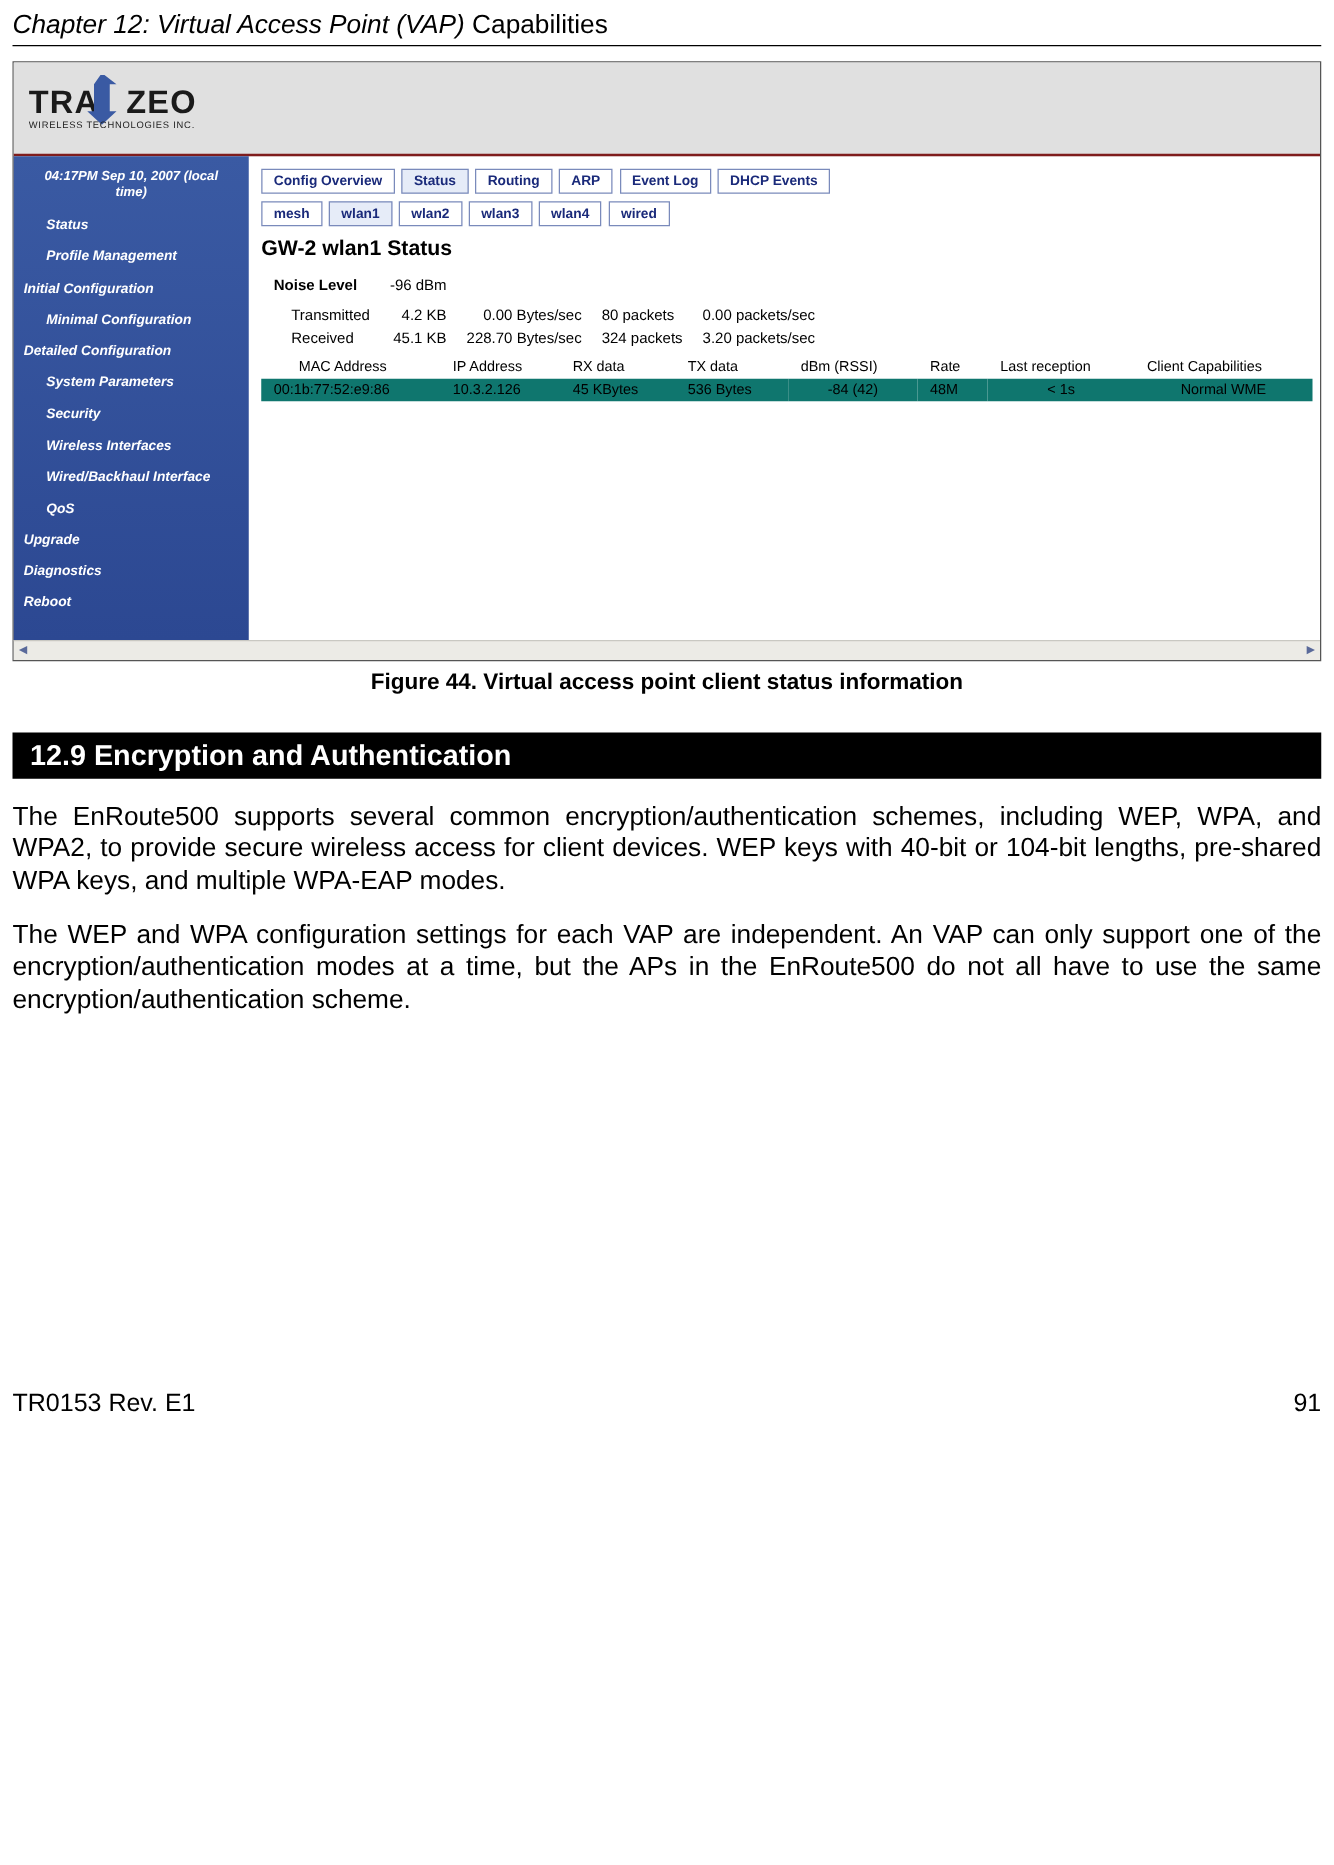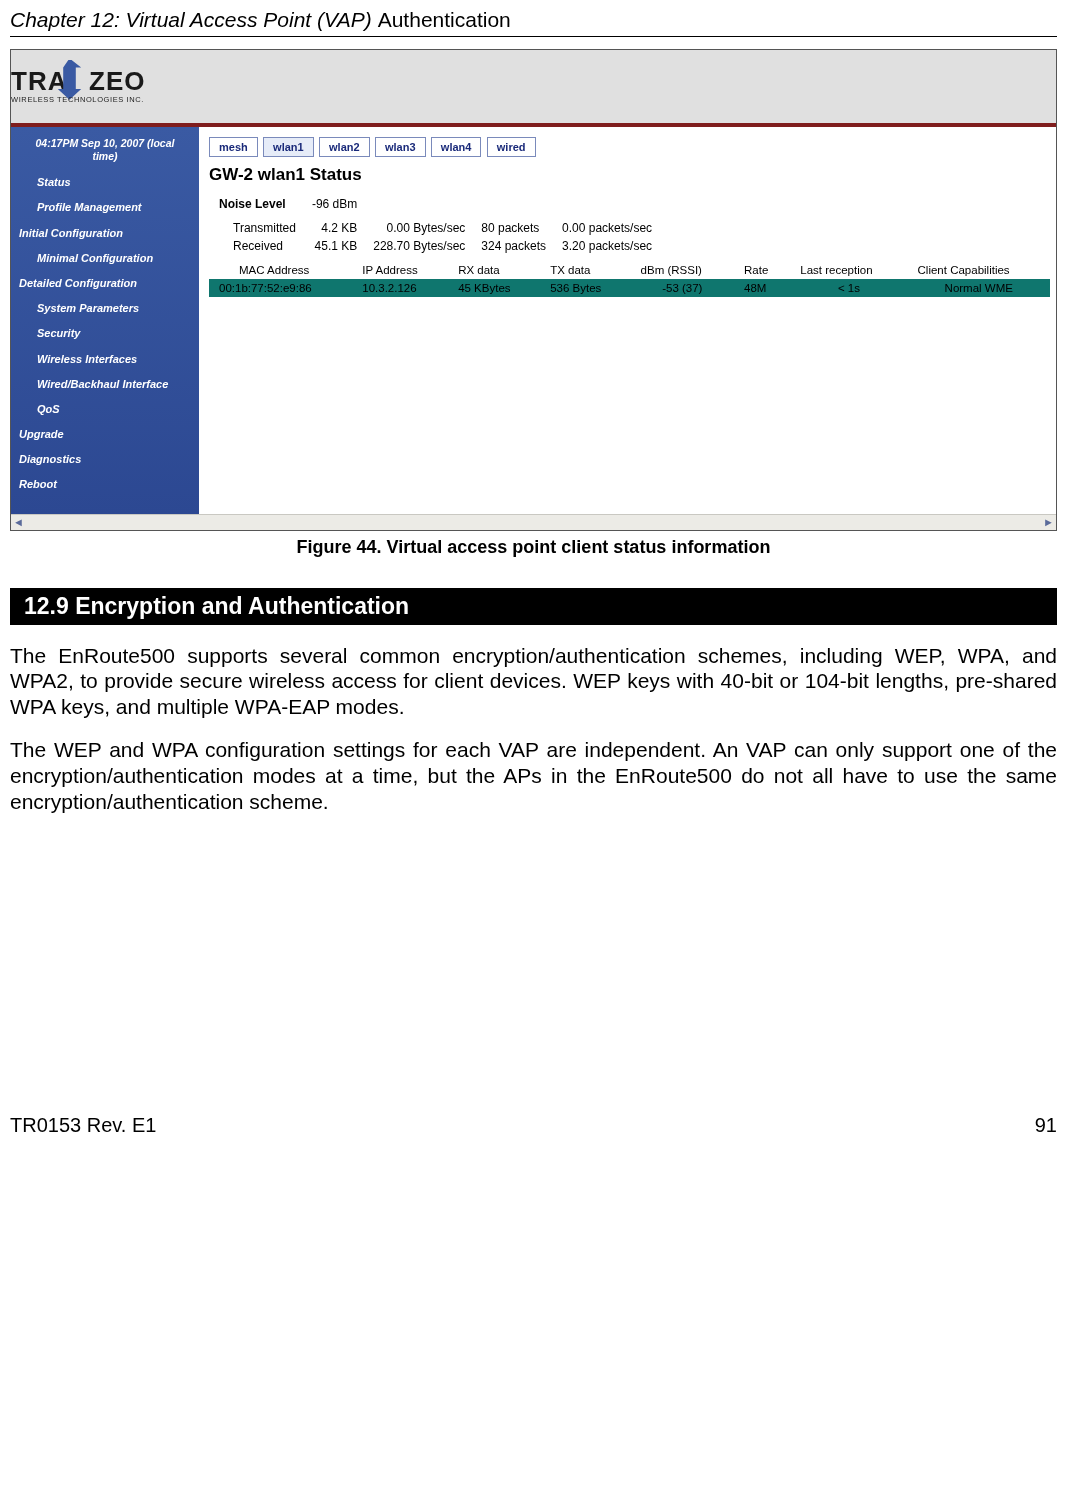--- a/index.html
+++ b/index.html
@@ -21,22 +21,22 @@
   .chapter-head .plain { font-style: normal; }
   .screenshot {
     border: 1px solid #555;
     background: #fff;
     font-size: 12px;
     font-family: Verdana, Arial, sans-serif;
     margin-bottom: 6px;
   }
   .topbar {
     background: #e0e0e0;
-    padding: 10px 12px 14px 0;
-    border-bottom: 4px solid #7f1d1d;
+    padding: 10px 12px 14px 12px;
+    border-bottom: 2px solid #7f1d1d;
   }
   .logo { display: inline-block; }
   .logo-svg { height: 46px; }
   .main-area { display: flex; }
   .sidebar {
     width: 188px;
     flex: 0 0 188px;
     background: #3f5aa3;
     background: linear-gradient(#3a5aa3,#2c4892);
     color: #fff;
@@ -106,21 +106,21 @@
   .footer {
     display: flex; justify-content: space-between;
     font-size: 20px;
     margin-top: 300px;
   }
 </style>
 </head>
 <body>
 
 <div class="chapter-head">
-  <span>Chapter 12: Virtual Access Point (VAP) </span><span class="plain">Authentication</span>
+  <span>Chapter 12: Virtual Access Point (VAP) </span><span class="plain">Capabilities</span>
 </div>
 
 <div class="screenshot">
   <div class="topbar">
     <span class="logo">
       <svg class="logo-svg" viewBox="0 0 260 46">
         <text x="0" y="30" font-family="Arial Black, Arial" font-weight="900" font-size="26" fill="#1a1a1a" letter-spacing="1">TRA</text>
         <path d="M58 6 L72 6 L72 30 L78 30 L65 42 L52 30 L58 30 Z M58 6 L65 -4 L78 6 L72 6 L72 12 L58 12 Z" fill="#3a5aa3" transform="translate(0,2) scale(0.9)"></path>
         <text x="78" y="30" font-family="Arial Black, Arial" font-weight="900" font-size="26" fill="#1a1a1a" letter-spacing="1">ZEO</text>
         <text x="0" y="42" font-family="Arial" font-size="7.5" fill="#222" letter-spacing="0.6">WIRELESS  TECHNOLOGIES INC.</text>
@@ -144,20 +144,28 @@
       <div class="item sub">Wireless Interfaces</div>
       <div class="item sub">Wired/Backhaul Interface</div>
       <div class="item sub">QoS</div>
       <div class="item">Upgrade</div>
       <div class="item">Diagnostics</div>
       <div class="item">Reboot</div>
     </div>
 
     <div class="content">
       <div class="tabrow">
+        <span class="tab">Config Overview</span>
+        <span class="tab active">Status</span>
+        <span class="tab">Routing</span>
+        <span class="tab">ARP</span>
+        <span class="tab">Event Log</span>
+        <span class="tab">DHCP Events</span>
+      </div>
+      <div class="tabrow">
         <span class="tab">mesh</span>
         <span class="tab active">wlan1</span>
         <span class="tab">wlan2</span>
         <span class="tab">wlan3</span>
         <span class="tab">wlan4</span>
         <span class="tab">wired</span>
       </div>
 
       <h2>GW-2 wlan1 Status</h2>
 
@@ -200,21 +208,21 @@
           <td>dBm (RSSI)</td>
           <td>Rate</td>
           <td>Last reception</td>
           <td>Client Capabilities</td>
         </tr>
         <tr class="drow">
           <td>00:1b:77:52:e9:86</td>
           <td>10.3.2.126</td>
           <td>45 KBytes</td>
           <td>536 Bytes</td>
-          <td style="text-align:center">-53 (37)</td>
+          <td style="text-align:center">-84 (42)</td>
           <td>48M</td>
           <td style="text-align:center">&lt; 1s</td>
           <td style="text-align:center">Normal WME</td>
         </tr>
       </tbody>
         </table>
       <div style="height:70px"></div>
     </div>
   </div>
   <div class="scroll">

